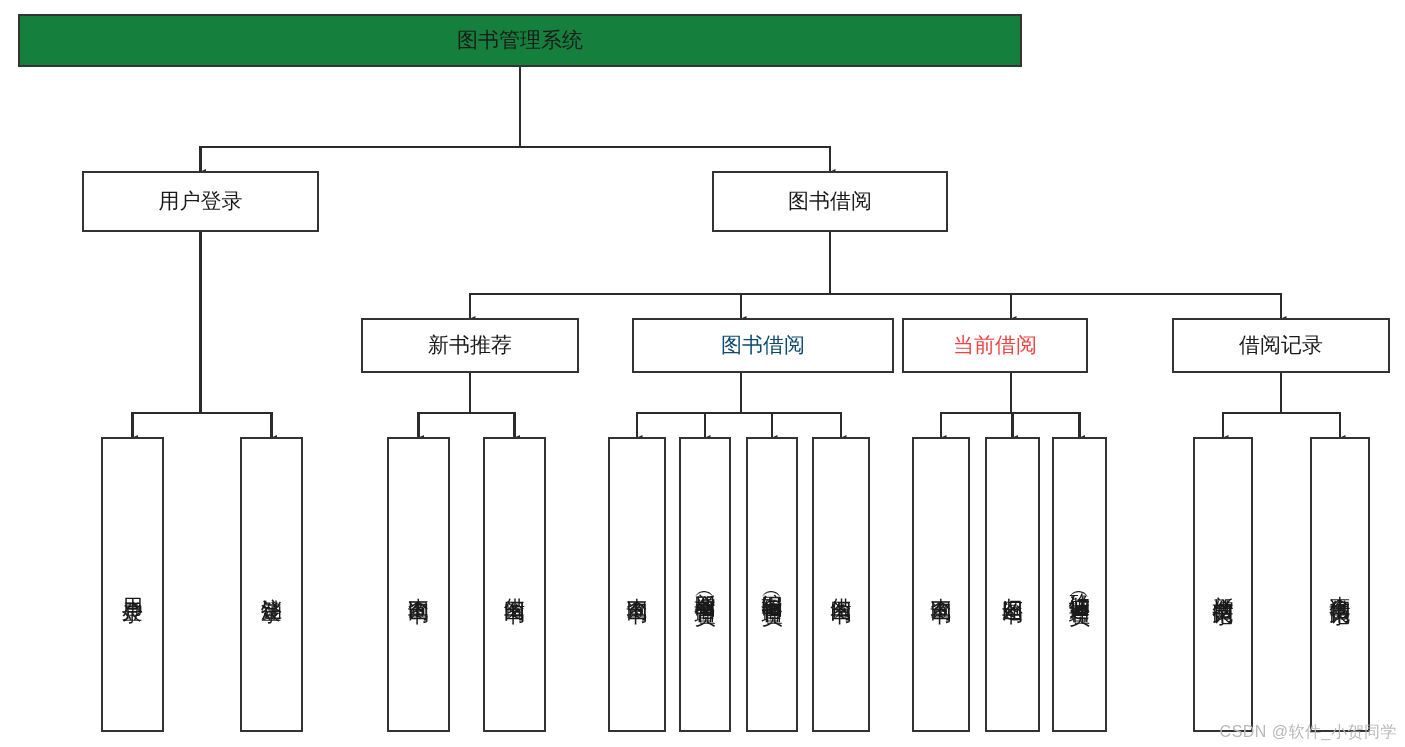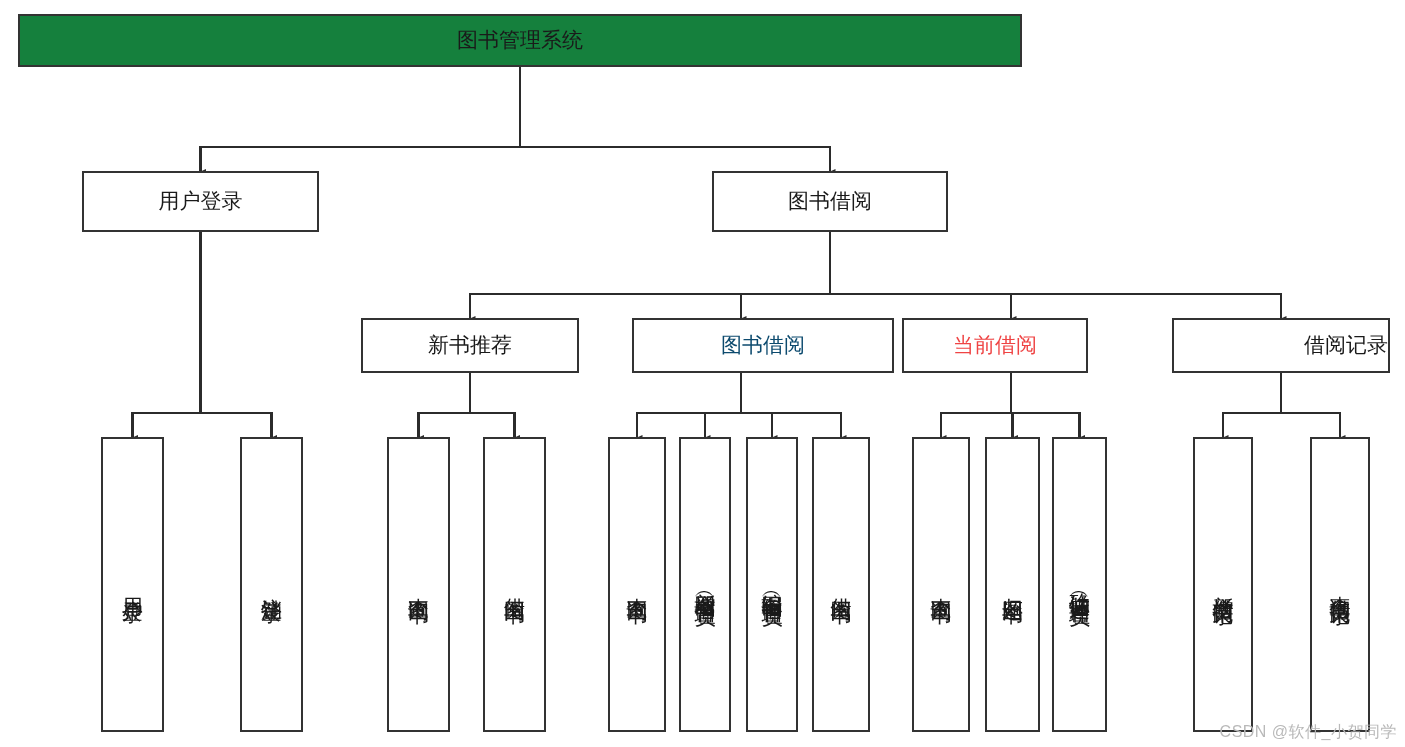--- a/index.html
+++ b/index.html
@@ -126,21 +126,21 @@
       </div>
       <div class="node horiz" style="left: 361px; top: 318px; width: 218px; height: 55px; border-color: rgb(51, 51, 51); background: rgb(255, 255, 255); color: rgb(26, 26, 26);">
         <span class="lbl">新书推荐</span>
       </div>
       <div class="node horiz" style="left: 632px; top: 318px; width: 262px; height: 55px; border-color: rgb(51, 51, 51); background: rgb(255, 255, 255); color: #0c4a6e;">
         <span class="lbl">图书借阅</span>
       </div>
       <div class="node horiz" style="left: 902px; top: 318px; width: 186px; height: 55px; border-color: rgb(51, 51, 51); background: rgb(255, 255, 255); color: #ef4444;">
         <span class="lbl">当前借阅</span>
       </div>
-      <div class="node horiz" style="left: 1172px; top: 318px; width: 218px; height: 55px; border-color: rgb(51, 51, 51); background: rgb(255, 255, 255); color: rgb(26, 26, 26); justify-content: flex-end;">
+      <div class="node horiz" style="left: 1172px; top: 318px; width: 218px; height: 55px; border-color: rgb(51, 51, 51); background: rgb(255, 255, 255); color: rgb(26, 26, 26);">
         <span class="lbl">借阅记录</span>
       </div>
       <div class="node vert" style="left: 101px; top: 437px; width: 63px; height: 295px; border-color: rgb(51, 51, 51); background: rgb(255, 255, 255); color: rgb(26, 26, 26);">
         <span class="lbl">用户登录</span>
       </div>
       <div class="node vert" style="left: 240px; top: 437px; width: 63px; height: 295px; border-color: rgb(51, 51, 51); background: rgb(255, 255, 255); color: rgb(26, 26, 26);">
         <span class="lbl">注销登录</span>
       </div>
       <div class="node vert" style="left: 387px; top: 437px; width: 63px; height: 295px; border-color: rgb(51, 51, 51); background: rgb(255, 255, 255); color: rgb(26, 26, 26);">
         <span class="lbl">查询图书</span>

